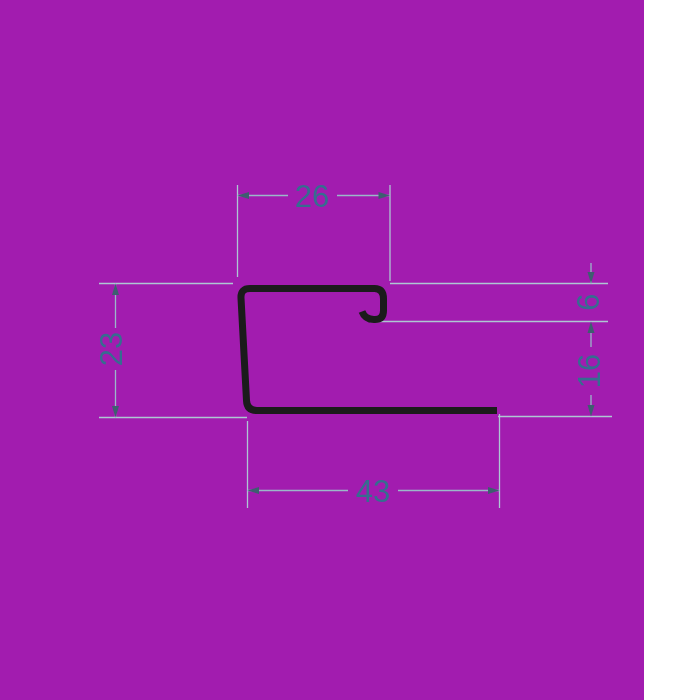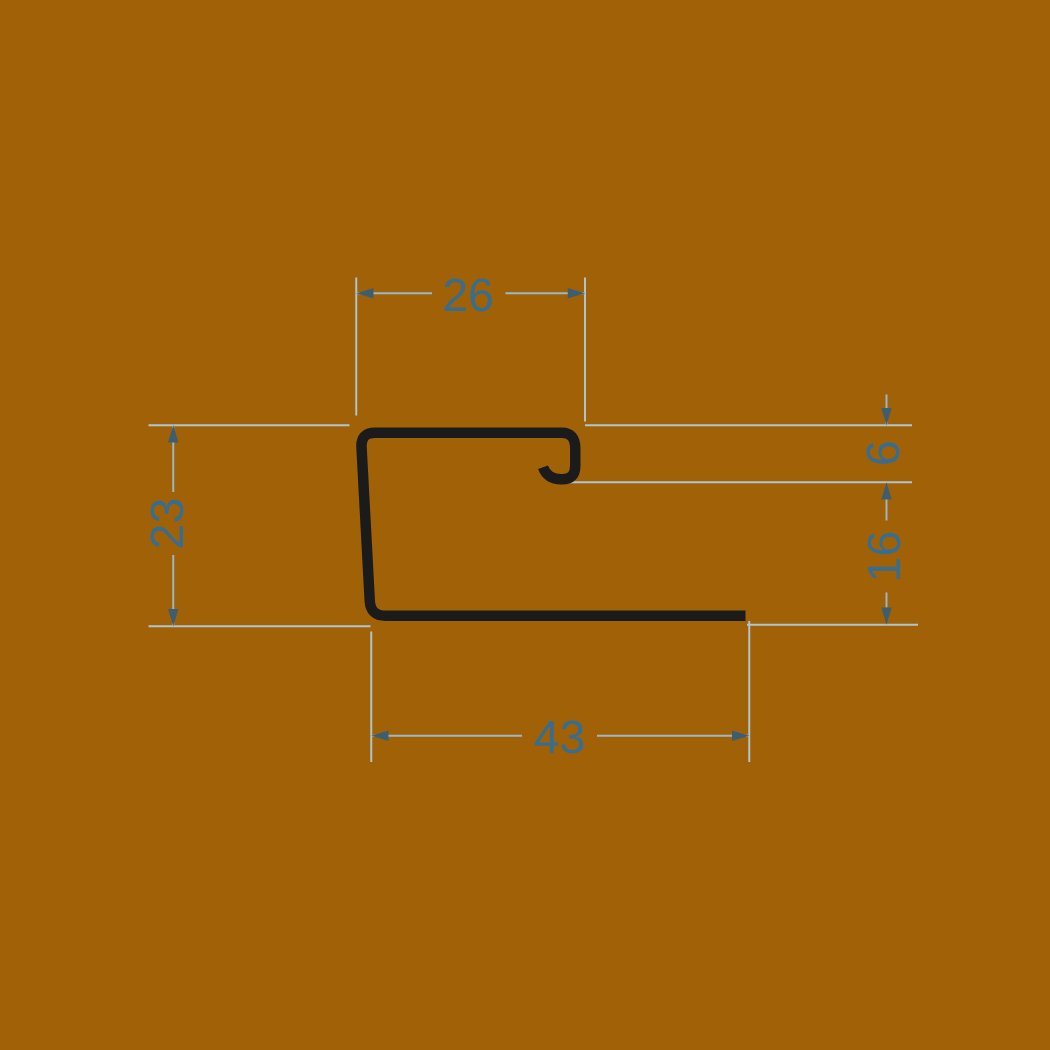--- a/index.html
+++ b/index.html
@@ -2,23 +2,23 @@
 <html><head>
 <meta charset="utf-8">
 <style>
   html, body {
     margin: 0;
     padding: 0;
     background: #ffffff;
   }
   .canvas {
     position: relative;
-    width: 700px;
+    width: 644px;
     height: 700px;
-    background: #a16207;
+    background: #a21caf;
     overflow: hidden;
     font-family: "Liberation Sans", sans-serif;
   }
   svg { display: block; }
   .ext-line {
     stroke: #aec6d3;
     stroke-width: 1.3;
     fill: none;
   }
   .dim-line {

